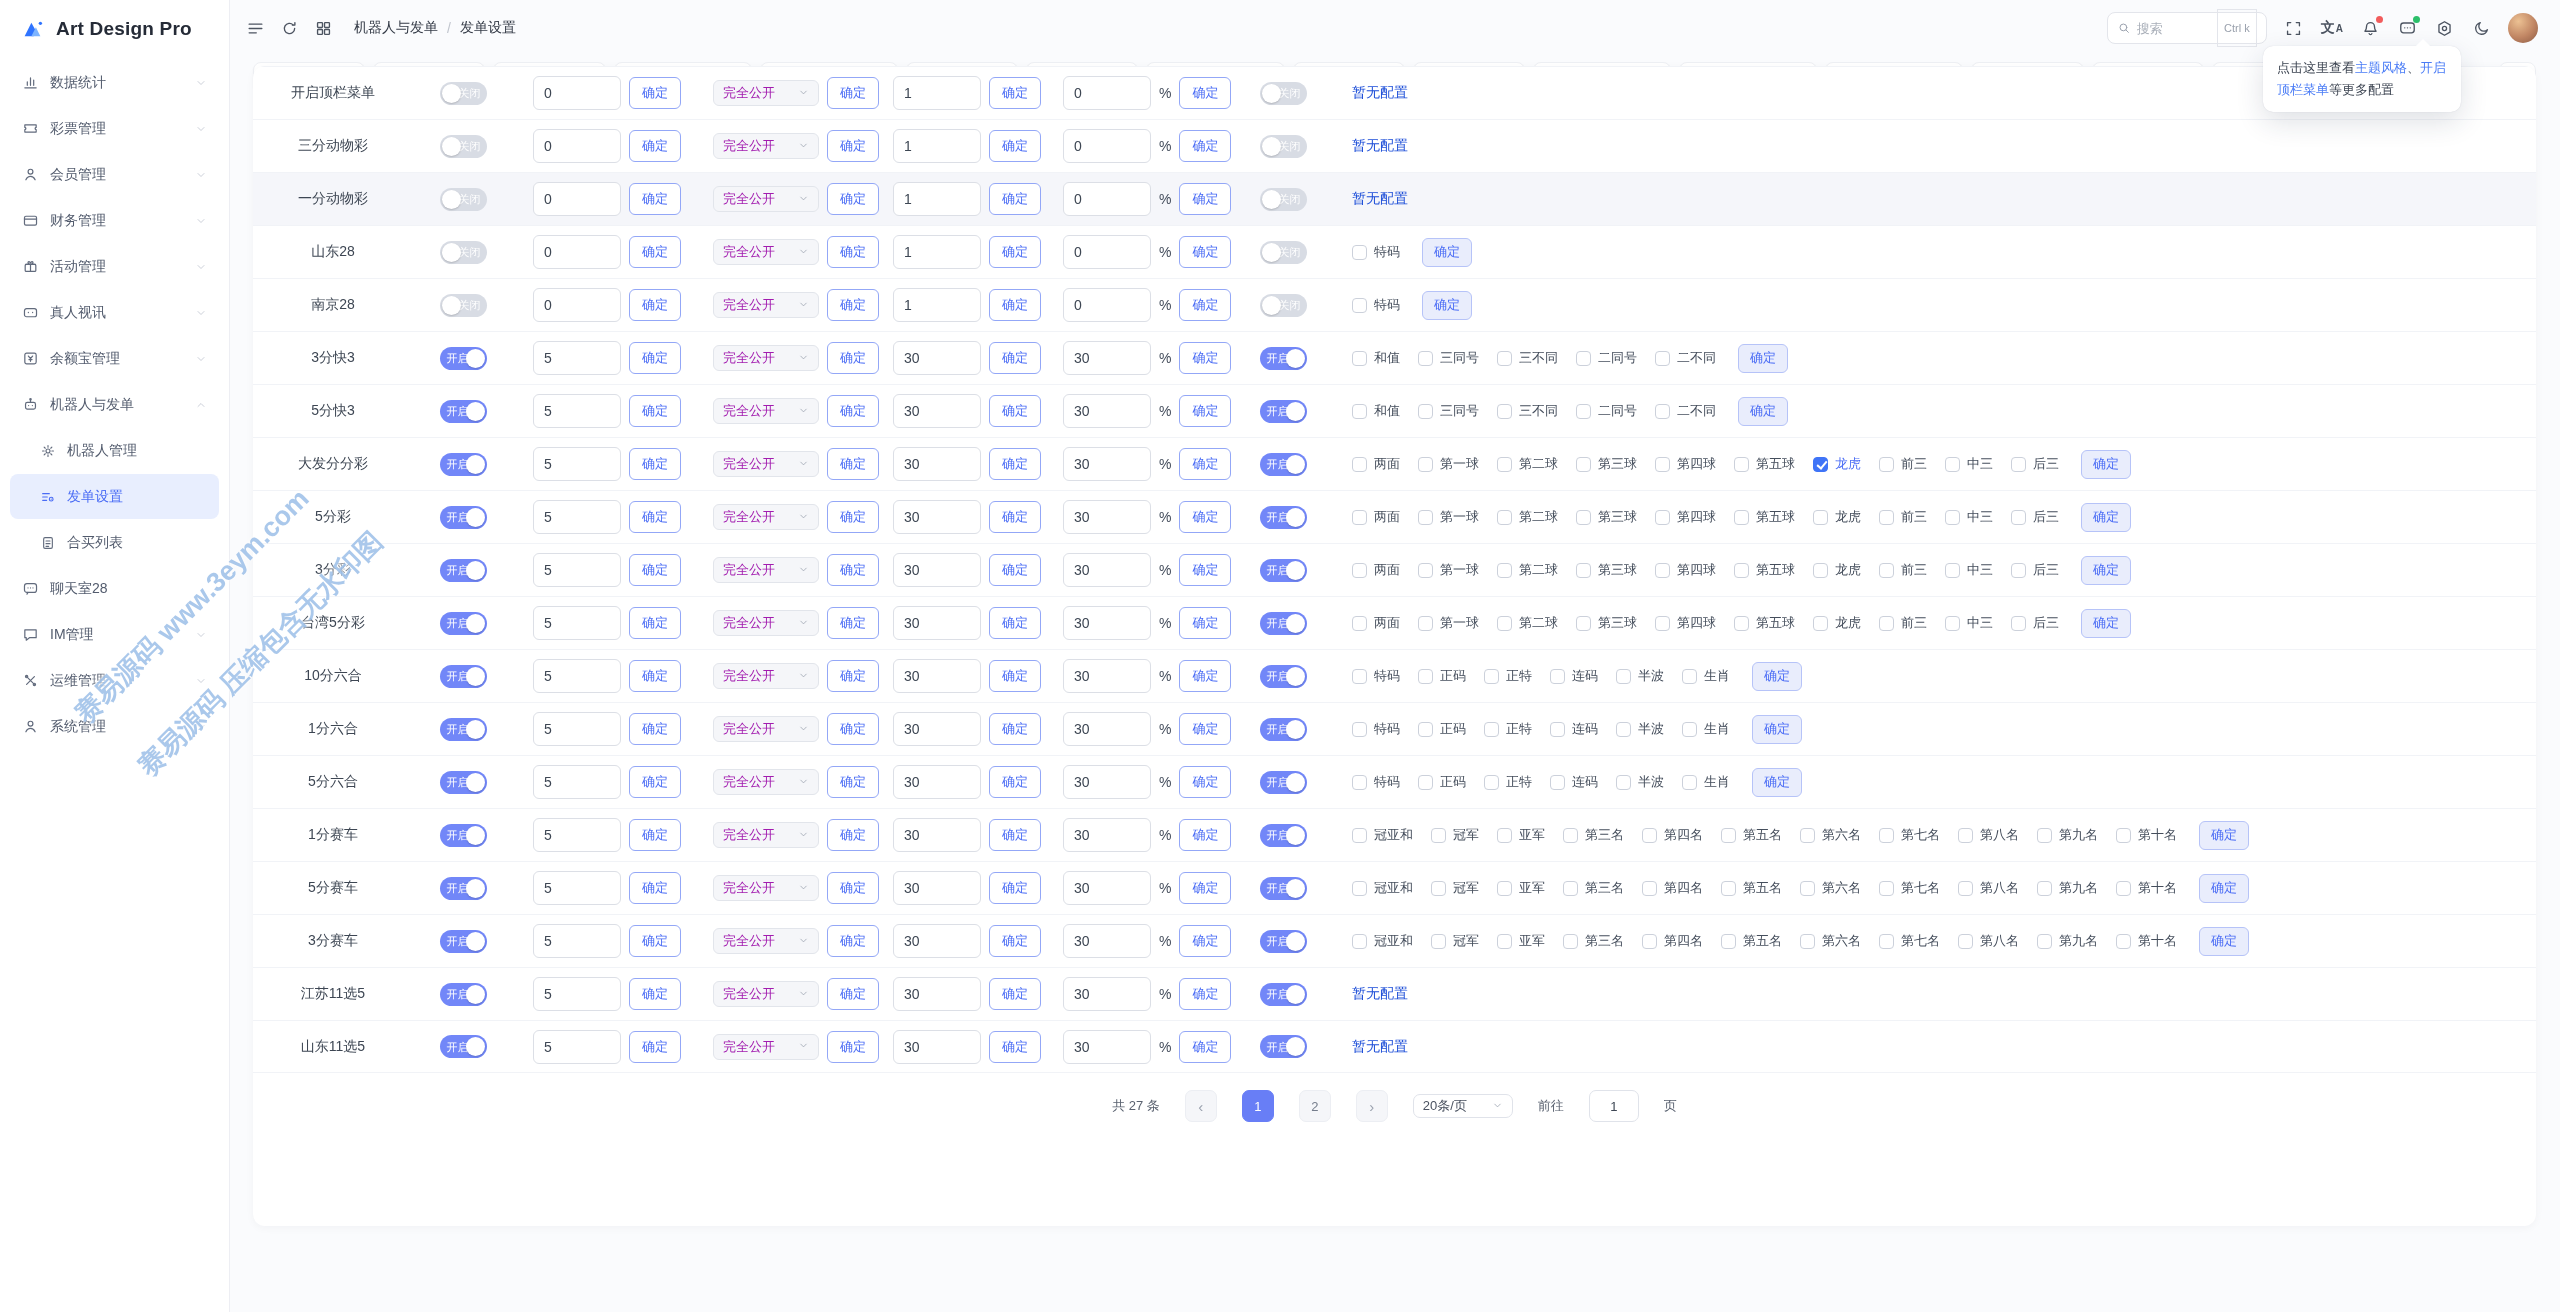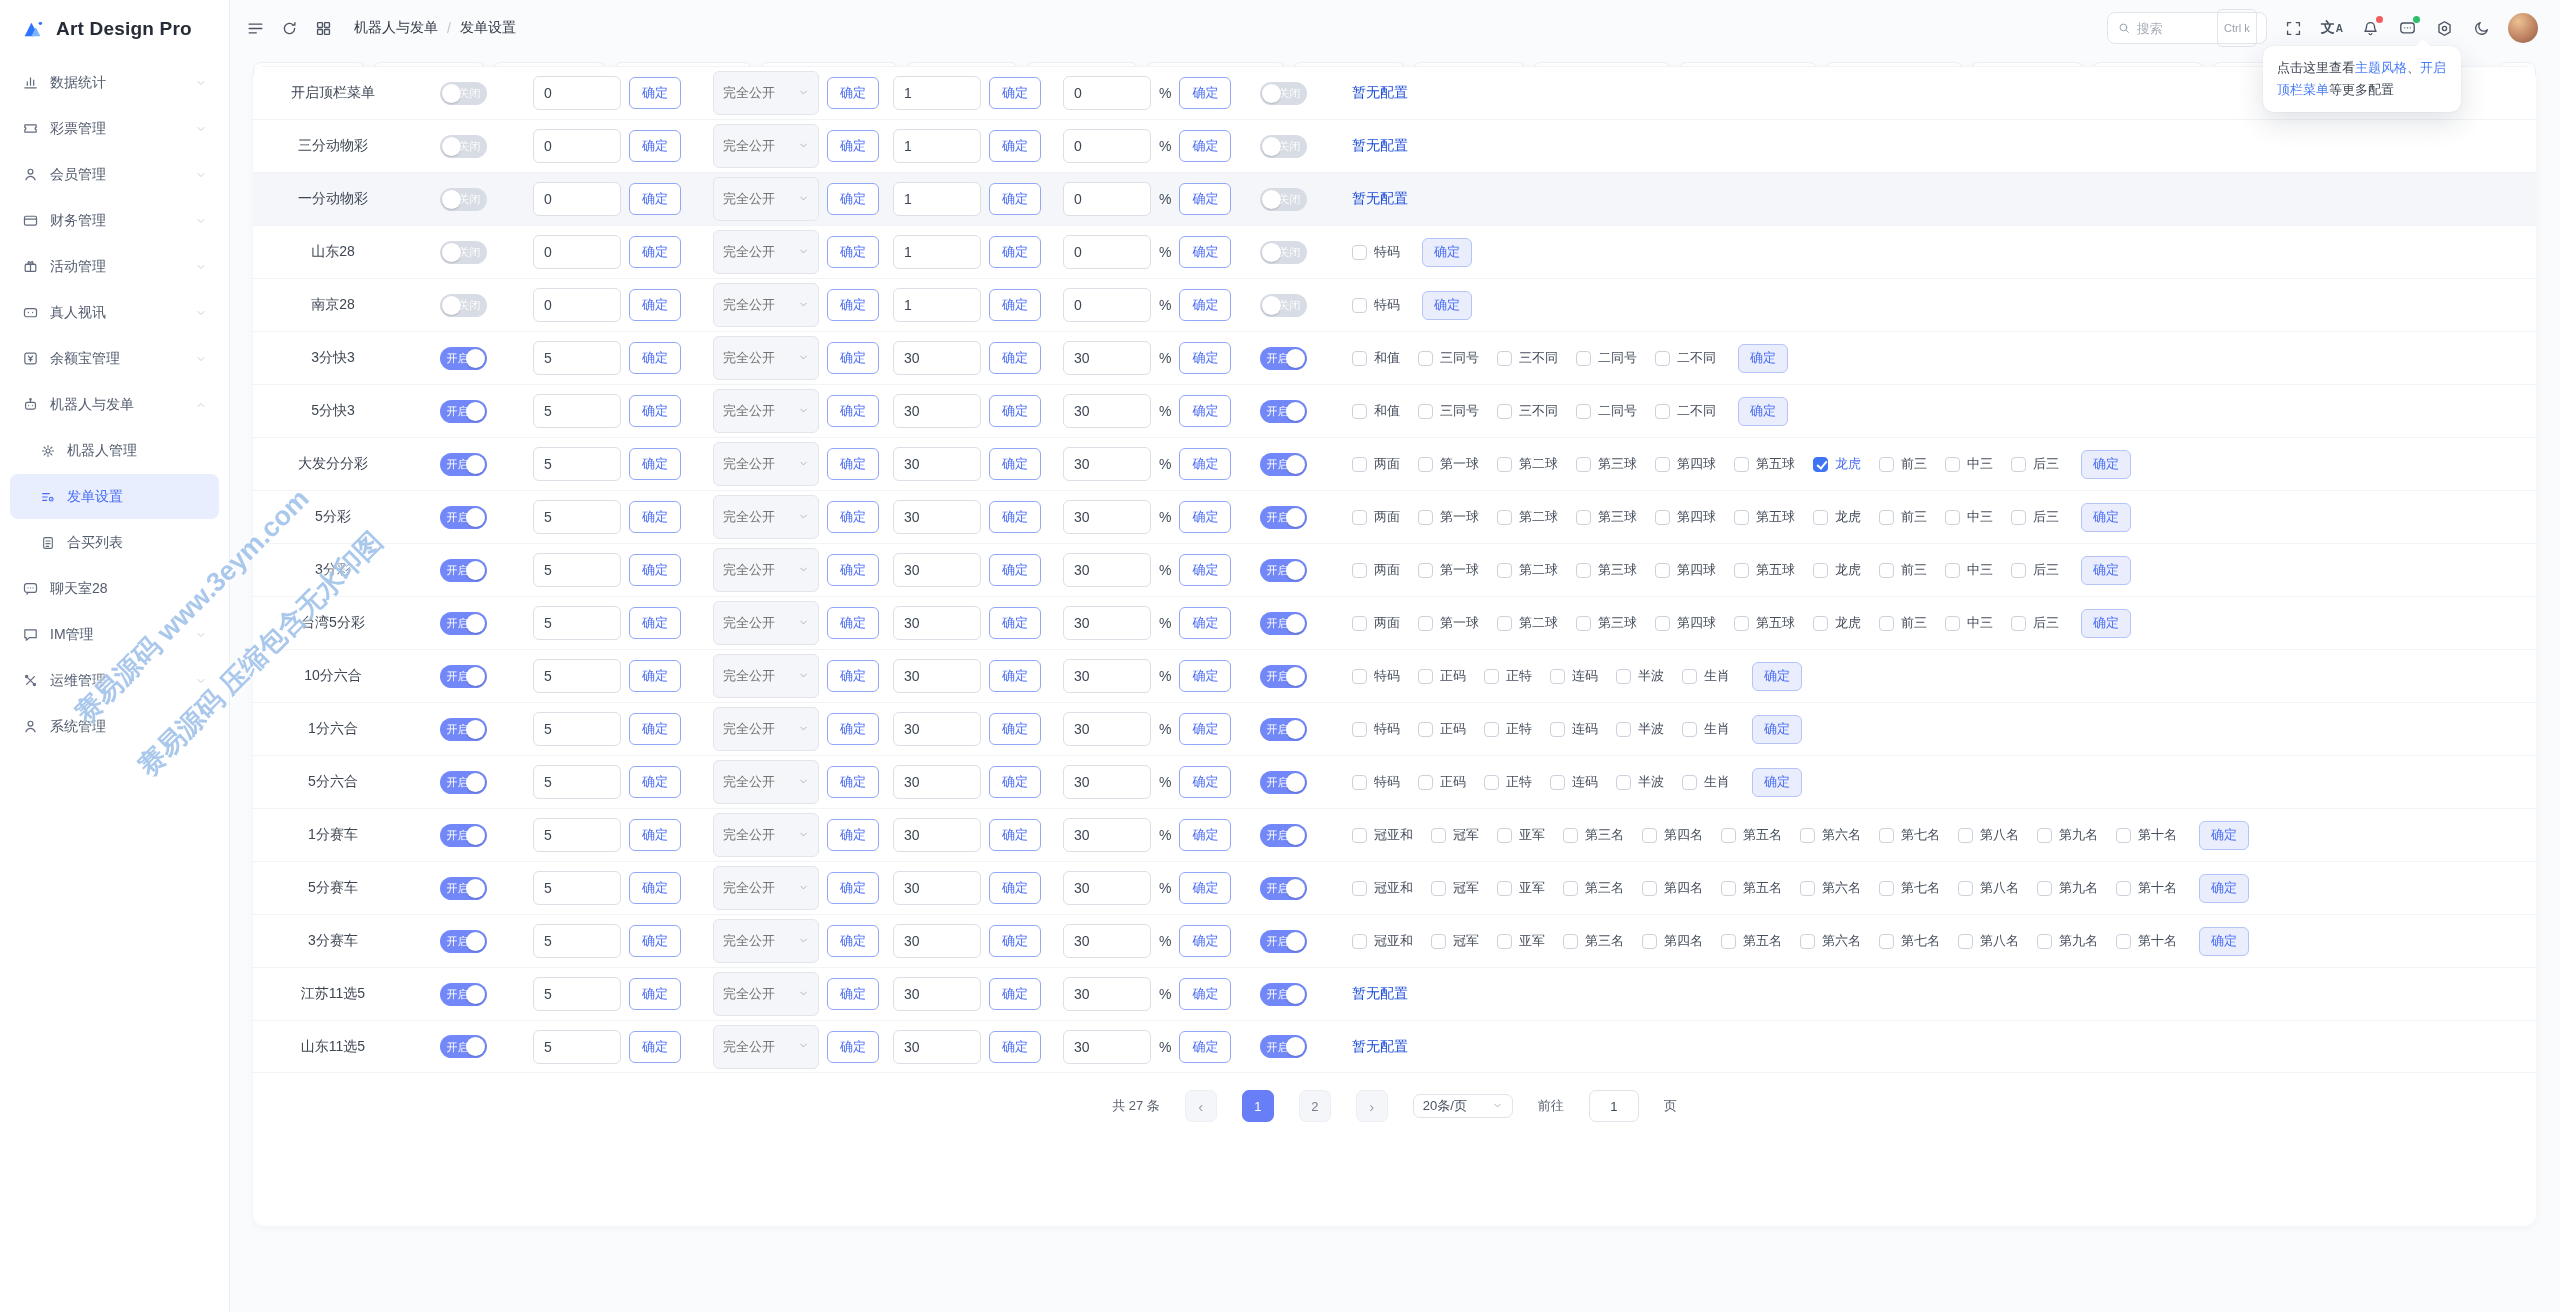--- a/index.html
+++ b/index.html
@@ -33,21 +33,21 @@
   .topbar { height:56px; display:flex; align-items:center; padding:0 22px 0 16px; }
   .tbicon { display:flex; color:#4c5461; cursor:pointer; margin-right:15px; }
   .tbicon svg { width:19px; height:19px; }
   .breadcrumb { font-size:14px; color:#333a46; display:flex; gap:9px; align-items:center; margin-left:6px; }
   .breadcrumb .sep { color:#c0c5cd; }
   .search { margin-left:auto; width:160px; height:32px; border:1px solid #e3e5eb; border-radius:8px;
             background:#fff; display:flex; align-items:center; gap:6px; padding:0 9px; color:#9aa1ad; cursor:text; }
   .search svg { width:14px; height:14px; flex:none; }
   .search input { border:none; outline:none; flex:1; min-width:0; font-size:13px; background:transparent; color:#333a46; }
   .search input::placeholder { color:#a8aeb8; }
-  .kbd { border:1px solid #e3e5eb; border-radius:5px; font-size:11px; color:#9aa1ad; padding:12px 6px; white-space:nowrap; }
+  .kbd { border:1px solid #e3e5eb; border-radius:0; font-size:11px; color:#9aa1ad; padding:12px 6px; white-space:nowrap; }
   .tico { position:relative; display:flex; align-items:center; justify-content:center; color:#4c5461;
           margin-left:17px; cursor:pointer; width:20px; height:20px; }
   .tico svg { width:19px; height:19px; }
   .tico .dot { position:absolute; top:-2px; right:-3px; width:7px; height:7px; border-radius:50%; }
   .translate { font-size:14px; font-weight:600; width:auto; }
   .translate small { font-size:10px; font-weight:700; margin-left:1px; }
   .avatar { width:30px; height:30px; border-radius:50%; margin-left:17px; cursor:pointer;
             background:radial-gradient(circle at 35% 28%, #ecc193, #c08563 55%, #8a5a44); }
 
   
@@ -79,23 +79,23 @@
   .trow.hl { background:#f5f6fa; }
   .cname { text-align:center; color:#3d4653; }
   .ccenter { display:flex; justify-content:center; }
   .cflex { display:flex; align-items:center; gap:8px; padding-left:20px; }
   .tin { width:88px; height:34px; border:1px solid #dcdfe6; border-radius:6px; padding:0 10px;
          font-size:14px; color:#3d4653; outline:none; background:#fff; font-family:inherit; }
   .btn-ok { height:32px; padding:0 12px; border-radius:6px; border:1px solid #93a7f7; background:#fff;
             color:#4a6cf5; font-size:13px; cursor:pointer; font-family:inherit; flex:none; }
   .btn-soft { height:29px; padding:0 11px; border-radius:6px; border:1px solid #b6c3f8; background:#e9edfc;
               color:#4a6cf5; font-size:13px; cursor:pointer; font-family:inherit; flex:none; margin-left:4px; }
-  .sel { width:106px; height:44px; background:#f5f6f9; border:1px solid #e2e5eb; border-radius:6px;
+  .sel { width:106px; height:26px; background:#f5f6f9; border:1px solid #e2e5eb; border-radius:6px;
          display:flex; align-items:center; justify-content:space-between; padding:0 9px; font-size:13px;
-         color:#737373; cursor:pointer; flex:none; }
+         color:#a21caf; cursor:pointer; flex:none; }
   .sel svg { width:11px; height:11px; color:#9ba2af; }
   .pct { font-size:14px; color:#434c5b; }
   .toggle { position:relative; width:47px; height:23px; border-radius:12px; cursor:pointer; flex:none; }
   .toggle.on { background:#7287f8; }
   .toggle.off { background:#d8dce4; }
   .tknob { position:absolute; top:2px; width:19px; height:19px; border-radius:50%; background:#fff;
            box-shadow:0 1px 2px rgba(0,0,0,.18); }
   .on .tknob { right:2px; }
   .off .tknob { left:2px; }
   .tlabel { position:absolute; top:50%; transform:translateY(-50%); font-size:11px; color:#fff; }

